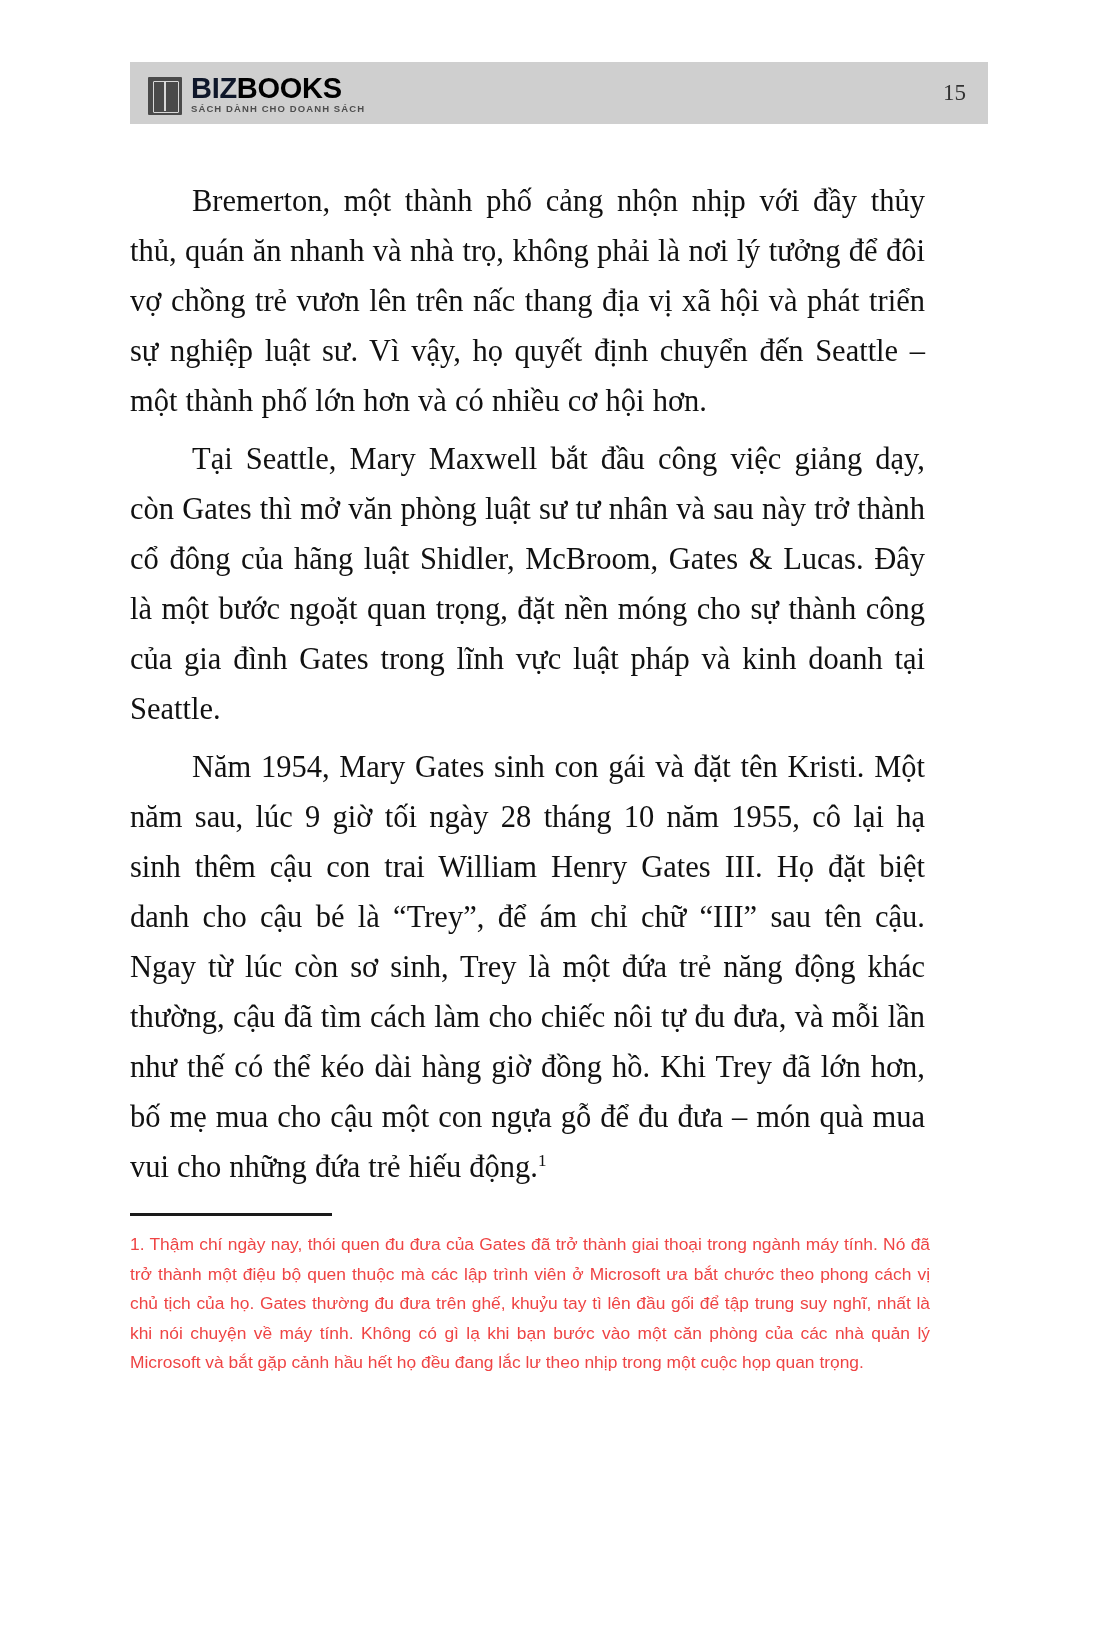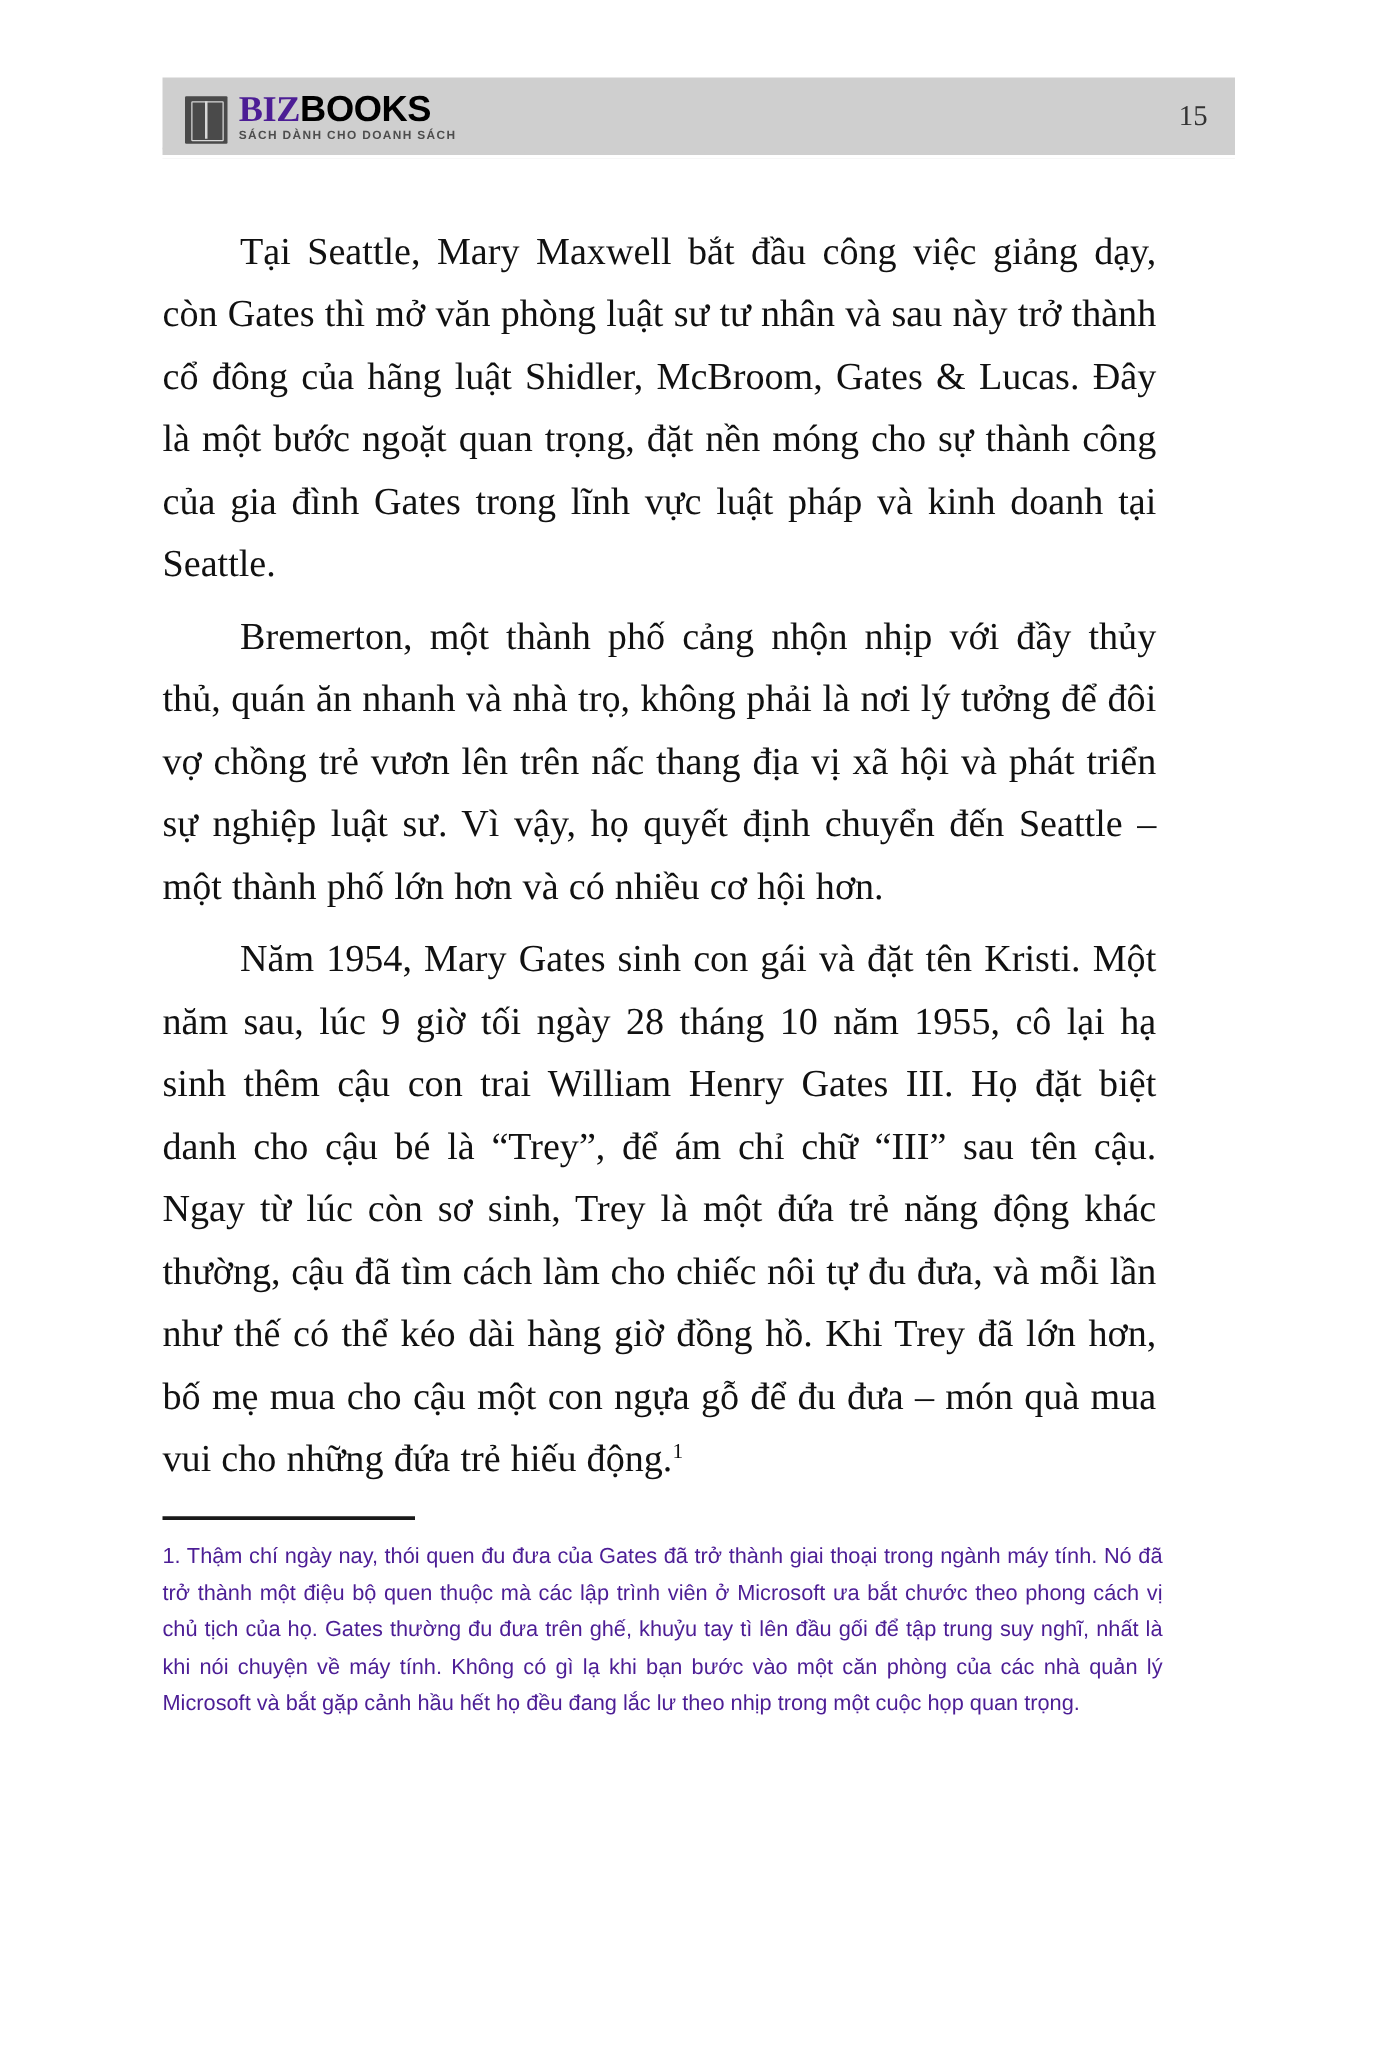--- a/index.html
+++ b/index.html
@@ -83,21 +83,21 @@
 
   .brand-title {
     font-family: "Liberation Sans", sans-serif;
     font-weight: 700;
     font-size: 29px;
     line-height: 30px;
     letter-spacing: -0.3px;
     color: #3f3f3f;
     white-space: nowrap;
   }
-  .brand-title .biz { color: #4c1d95; font-family: Liberation Serif, serif; }
+  .brand-title .biz { color: #0f172a; }
   .brand-title .books { color: #000000; }
 
   .brand-tagline {
     font-family: "Liberation Sans", sans-serif;
     font-weight: 700;
     font-size: 9.5px;
     line-height: 12px;
     letter-spacing: 1.1px;
     color: #4d4d4d;
     white-space: nowrap;
@@ -148,21 +148,21 @@
     height: 3px;
     background: #1a1a1a;
     margin: 0 0 14px 0;
   }
 
   .footnote-text {
     font-family: "Liberation Sans", "DejaVu Sans", sans-serif;
     font-size: 17.4px;
     line-height: 29.5px;
     text-align: justify;
-    color: #4c1d95;
+    color: #ef4444;
     margin: 0;
   }
 </style>
 </head>
 <body>
 
 <div class="page">
 
   <div class="header-band">
     <div class="brand">
@@ -170,22 +170,22 @@
       <div class="brand-text">
         <div class="brand-title"><span class="biz">BIZ</span><span class="books">BOOKS</span></div>
         <div class="brand-tagline">SÁCH DÀNH CHO DOANH SÁCH</div>
       </div>
     </div>
     <div class="folio">15</div>
   </div>
   <div class="header-scallop"></div>
 
   <div class="body-col">
+    <p class="para">Bremerton, một thành phố cảng nhộn nhịp với đầy thủy thủ, quán ăn nhanh và nhà trọ, không phải là nơi lý tưởng để đôi vợ chồng trẻ vươn lên trên nấc thang địa vị xã hội và phát triển sự nghiệp luật sư. Vì vậy, họ quyết định chuyển đến Seattle – một thành phố lớn hơn và có nhiều cơ hội hơn.</p>
     <p class="para">Tại Seattle, Mary Maxwell bắt đầu công việc giảng dạy, còn Gates thì mở văn phòng luật sư tư nhân và sau này trở thành cổ đông của hãng luật Shidler, McBroom, Gates &amp; Lucas. Đây là một bước ngoặt quan trọng, đặt nền móng cho sự thành công của gia đình Gates trong lĩnh vực luật pháp và kinh doanh tại Seattle.</p>
-    <p class="para">Bremerton, một thành phố cảng nhộn nhịp với đầy thủy thủ, quán ăn nhanh và nhà trọ, không phải là nơi lý tưởng để đôi vợ chồng trẻ vươn lên trên nấc thang địa vị xã hội và phát triển sự nghiệp luật sư. Vì vậy, họ quyết định chuyển đến Seattle – một thành phố lớn hơn và có nhiều cơ hội hơn.</p>
     <p class="para"><span>Năm 1954, Mary Gates sinh con gái và đặt tên Kristi. Một năm sau, lúc 9 giờ tối ngày 28 tháng 10 năm 1955, cô lại hạ sinh thêm cậu con trai William Henry Gates III. Họ đặt biệt danh cho cậu bé là “Trey”, để ám chỉ chữ “III” sau tên cậu. Ngay từ lúc còn sơ sinh, Trey là một đứa trẻ năng động khác thường, cậu đã tìm cách làm cho chiếc nôi tự đu đưa, và mỗi lần như thế có thể kéo dài hàng giờ đồng hồ. Khi Trey đã lớn hơn, bố mẹ mua cho cậu một con ngựa gỗ để đu đưa – món quà mua vui cho những đứa trẻ hiếu động.</span><sup>1</sup></p>
   </div>
 
   <div class="footnote-wrap">
     <div class="footnote-rule"></div>
     <p class="footnote-text">1. Thậm chí ngày nay, thói quen đu đưa của Gates đã trở thành giai thoại trong ngành máy tính. Nó đã trở thành một điệu bộ quen thuộc mà các lập trình viên ở Microsoft ưa bắt chước theo phong cách vị chủ tịch của họ. Gates thường đu đưa trên ghế, khuỷu tay tì lên đầu gối để tập trung suy nghĩ, nhất là khi nói chuyện về máy tính. Không có gì lạ khi bạn bước vào một căn phòng của các nhà quản lý Microsoft và bắt gặp cảnh hầu hết họ đều đang lắc lư theo nhịp trong một cuộc họp quan trọng.</p>
   </div>
 
 </div>
 

